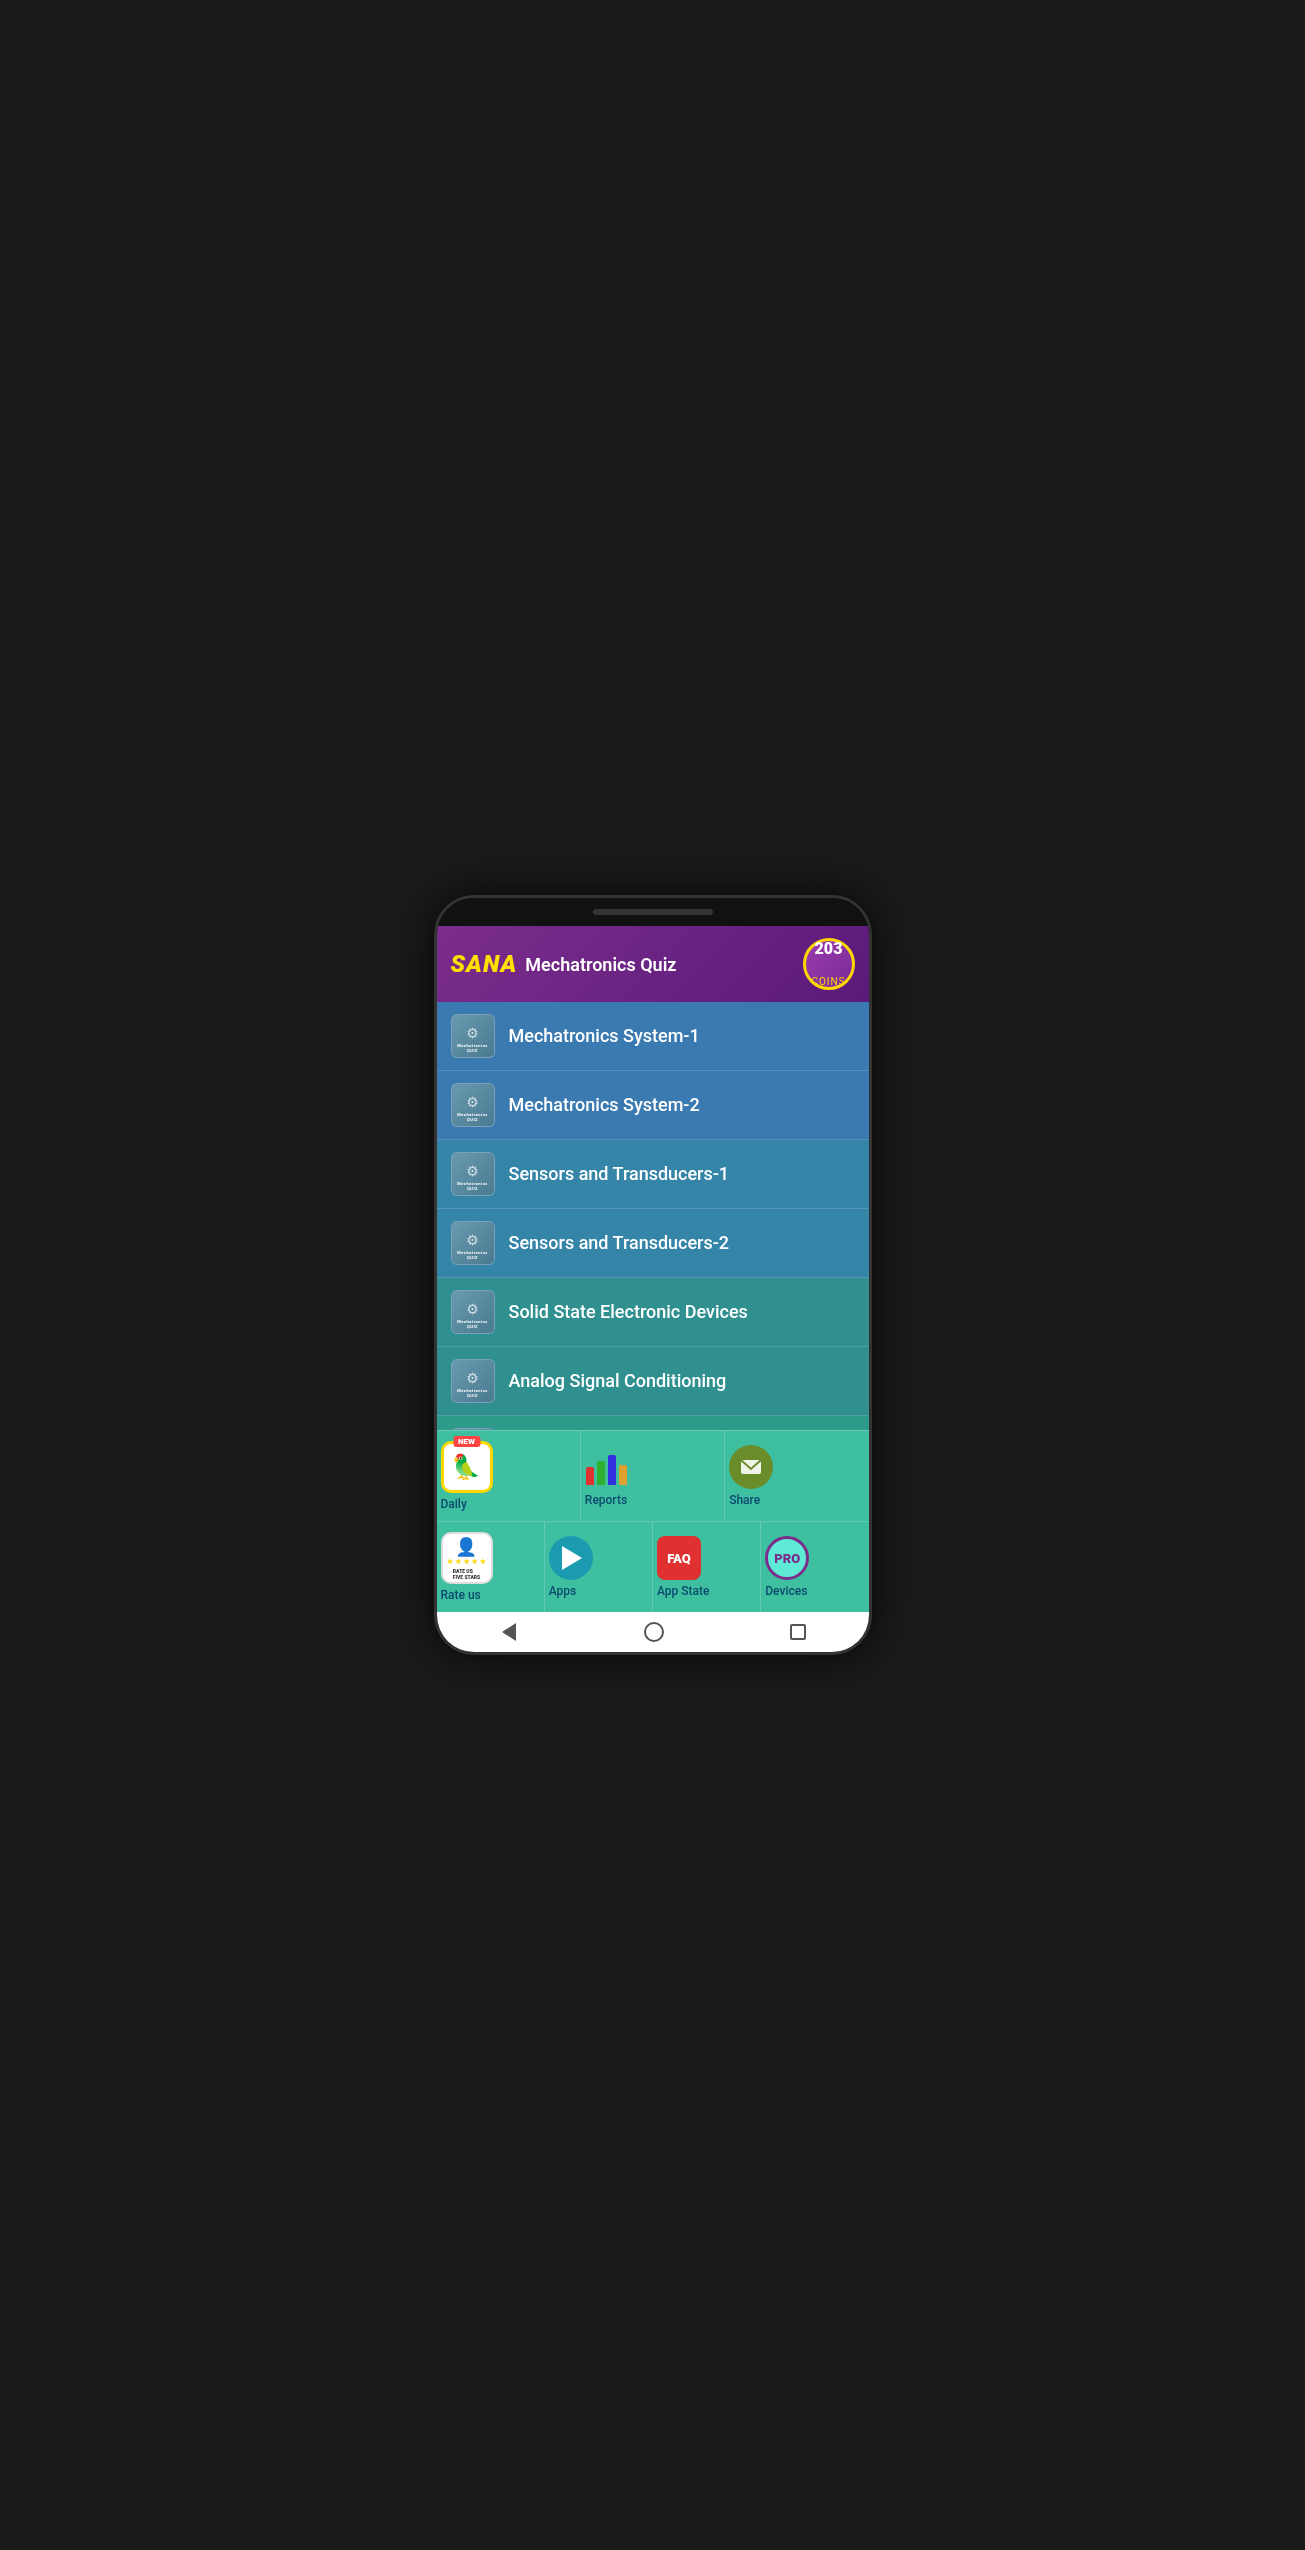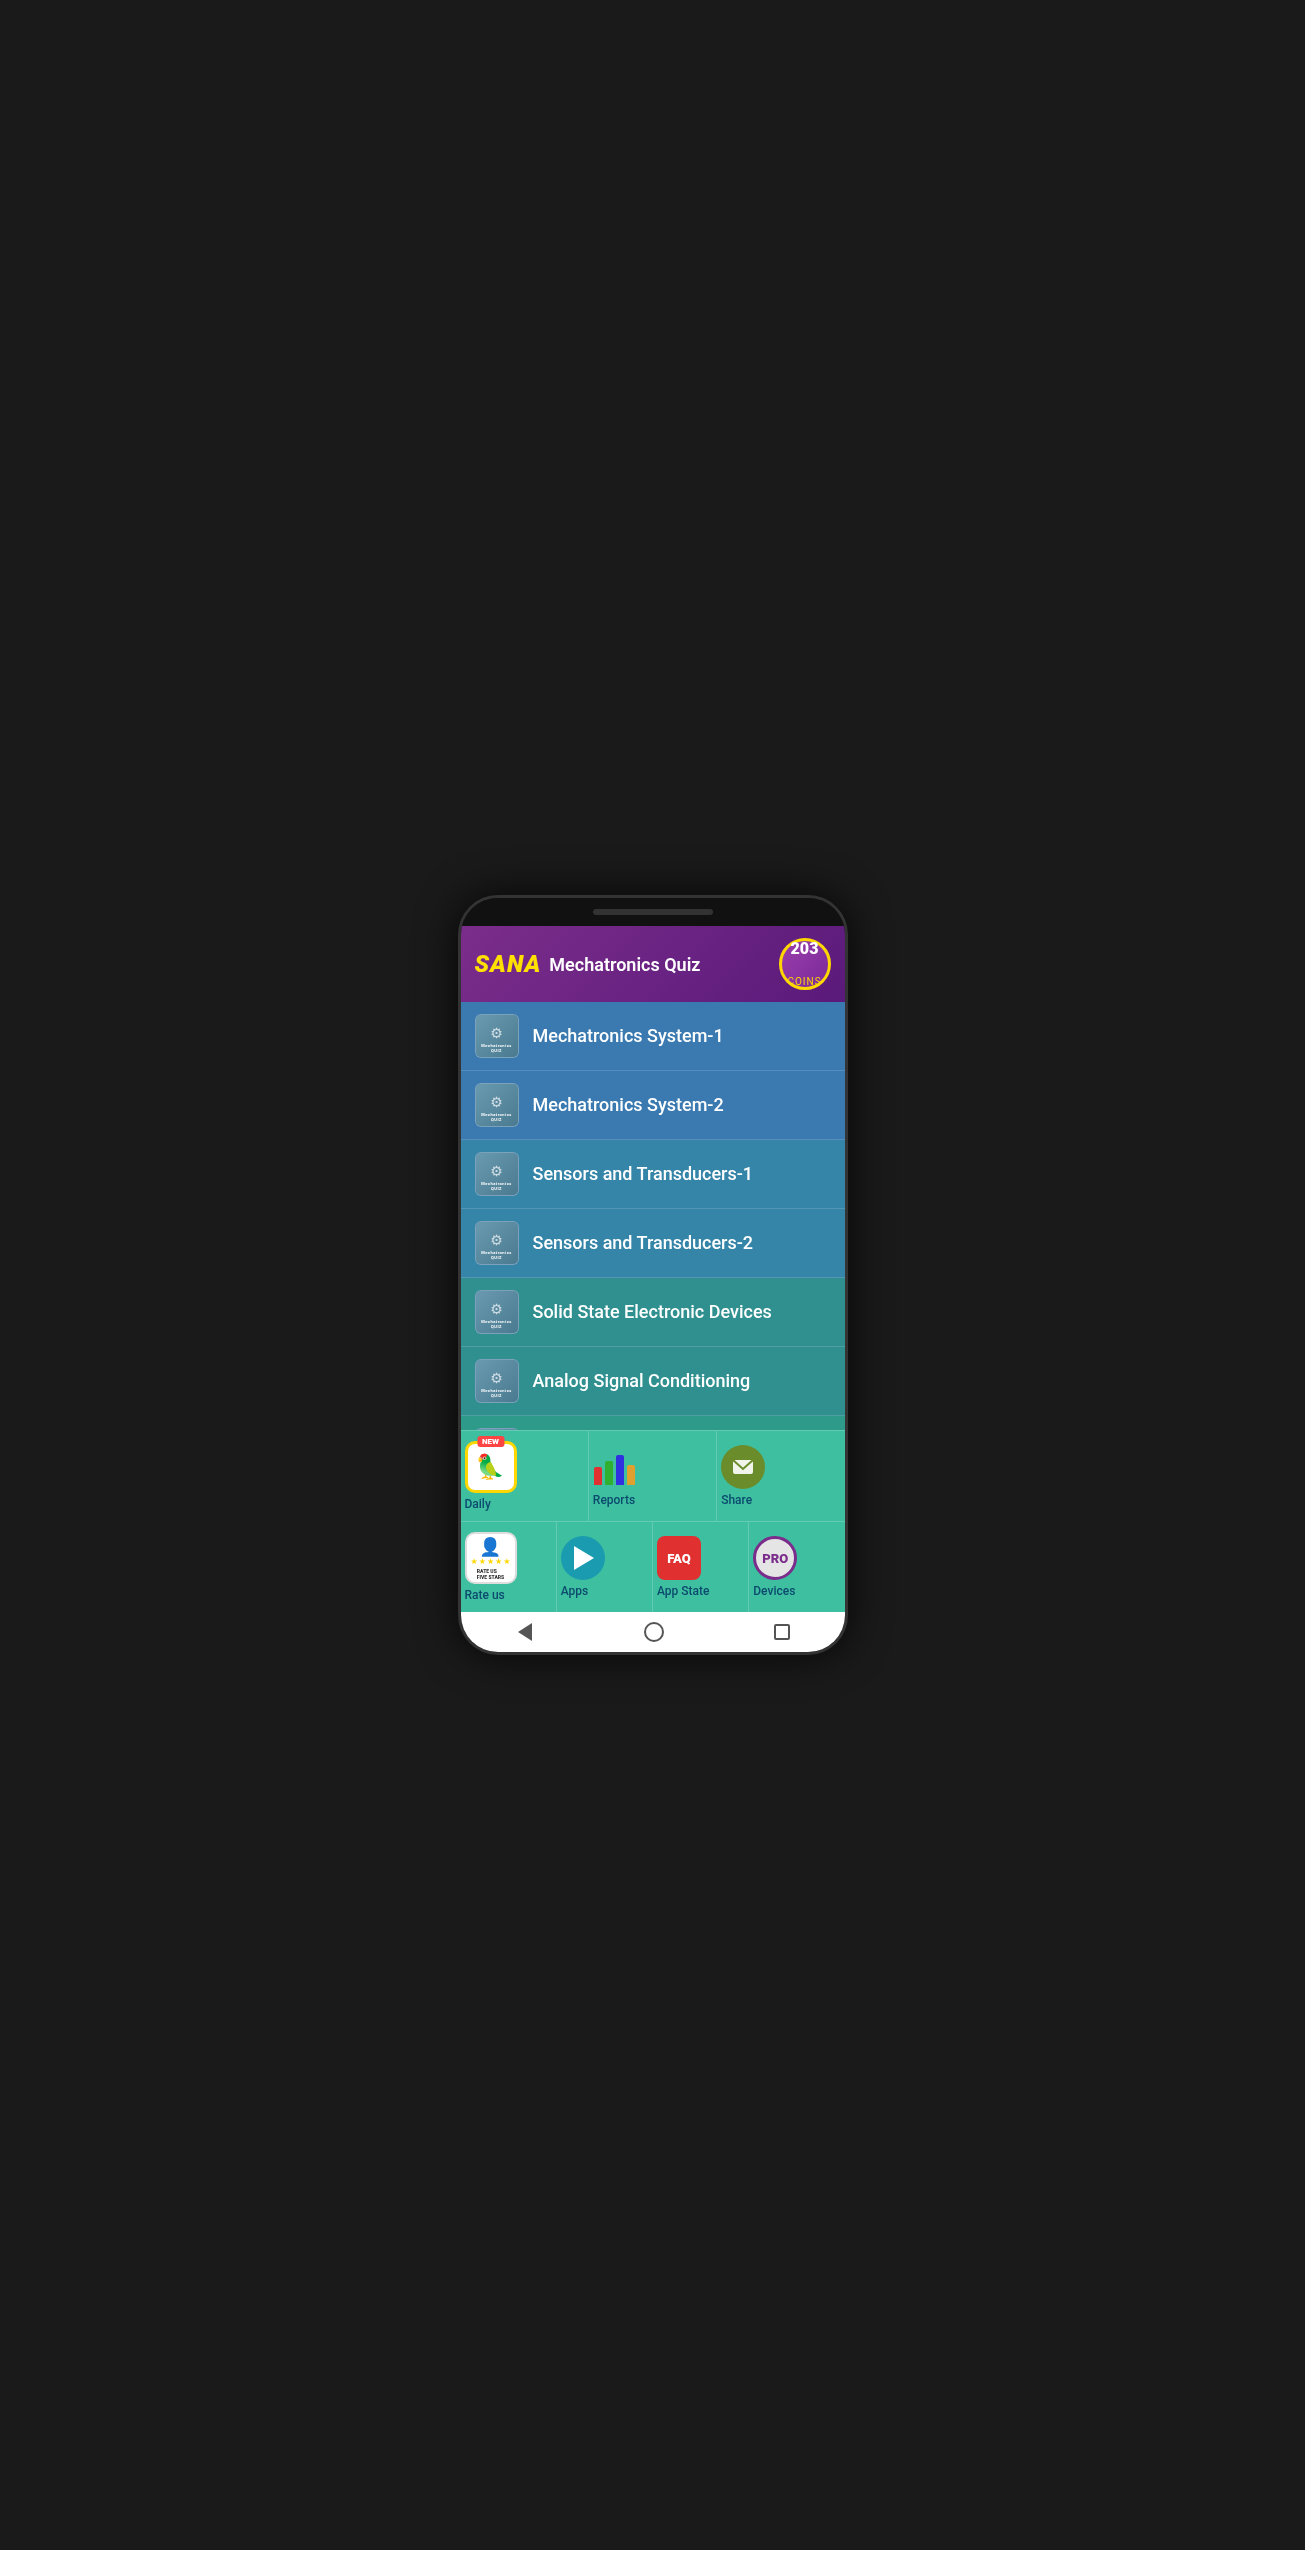--- a/index.html
+++ b/index.html
@@ -7,21 +7,21 @@
     body {
       background: #1a1a1a;
       display: flex;
       justify-content: center;
       align-items: center;
       min-height: 100vh;
       font-family: 'Roboto', Arial, sans-serif;
     }
 
     .phone-frame {
-      width: 390px;
+      width: 438px;
       height: 760px;
       background: #111;
       border-radius: 40px;
       overflow: hidden;
       position: relative;
       box-shadow: 0 0 40px rgba(0,0,0,0.8);
       border: 3px solid #333;
     }
 
     .status-bar {
@@ -325,21 +325,21 @@
       color: #ffffff;
       font-size: 13px;
       font-weight: 900;
     }
 
     
     .pro-wrapper {
       width: 44px;
       height: 44px;
       border-radius: 50%;
-      background: #e5e5e5;
+      background: #5eead4;
       display: flex;
       align-items: center;
       justify-content: center;
       margin-bottom: 4px;
       border: 3px solid #7b2d8b;
     }
 
     .pro-text {
       font-size: 13px;
       font-weight: 900;

